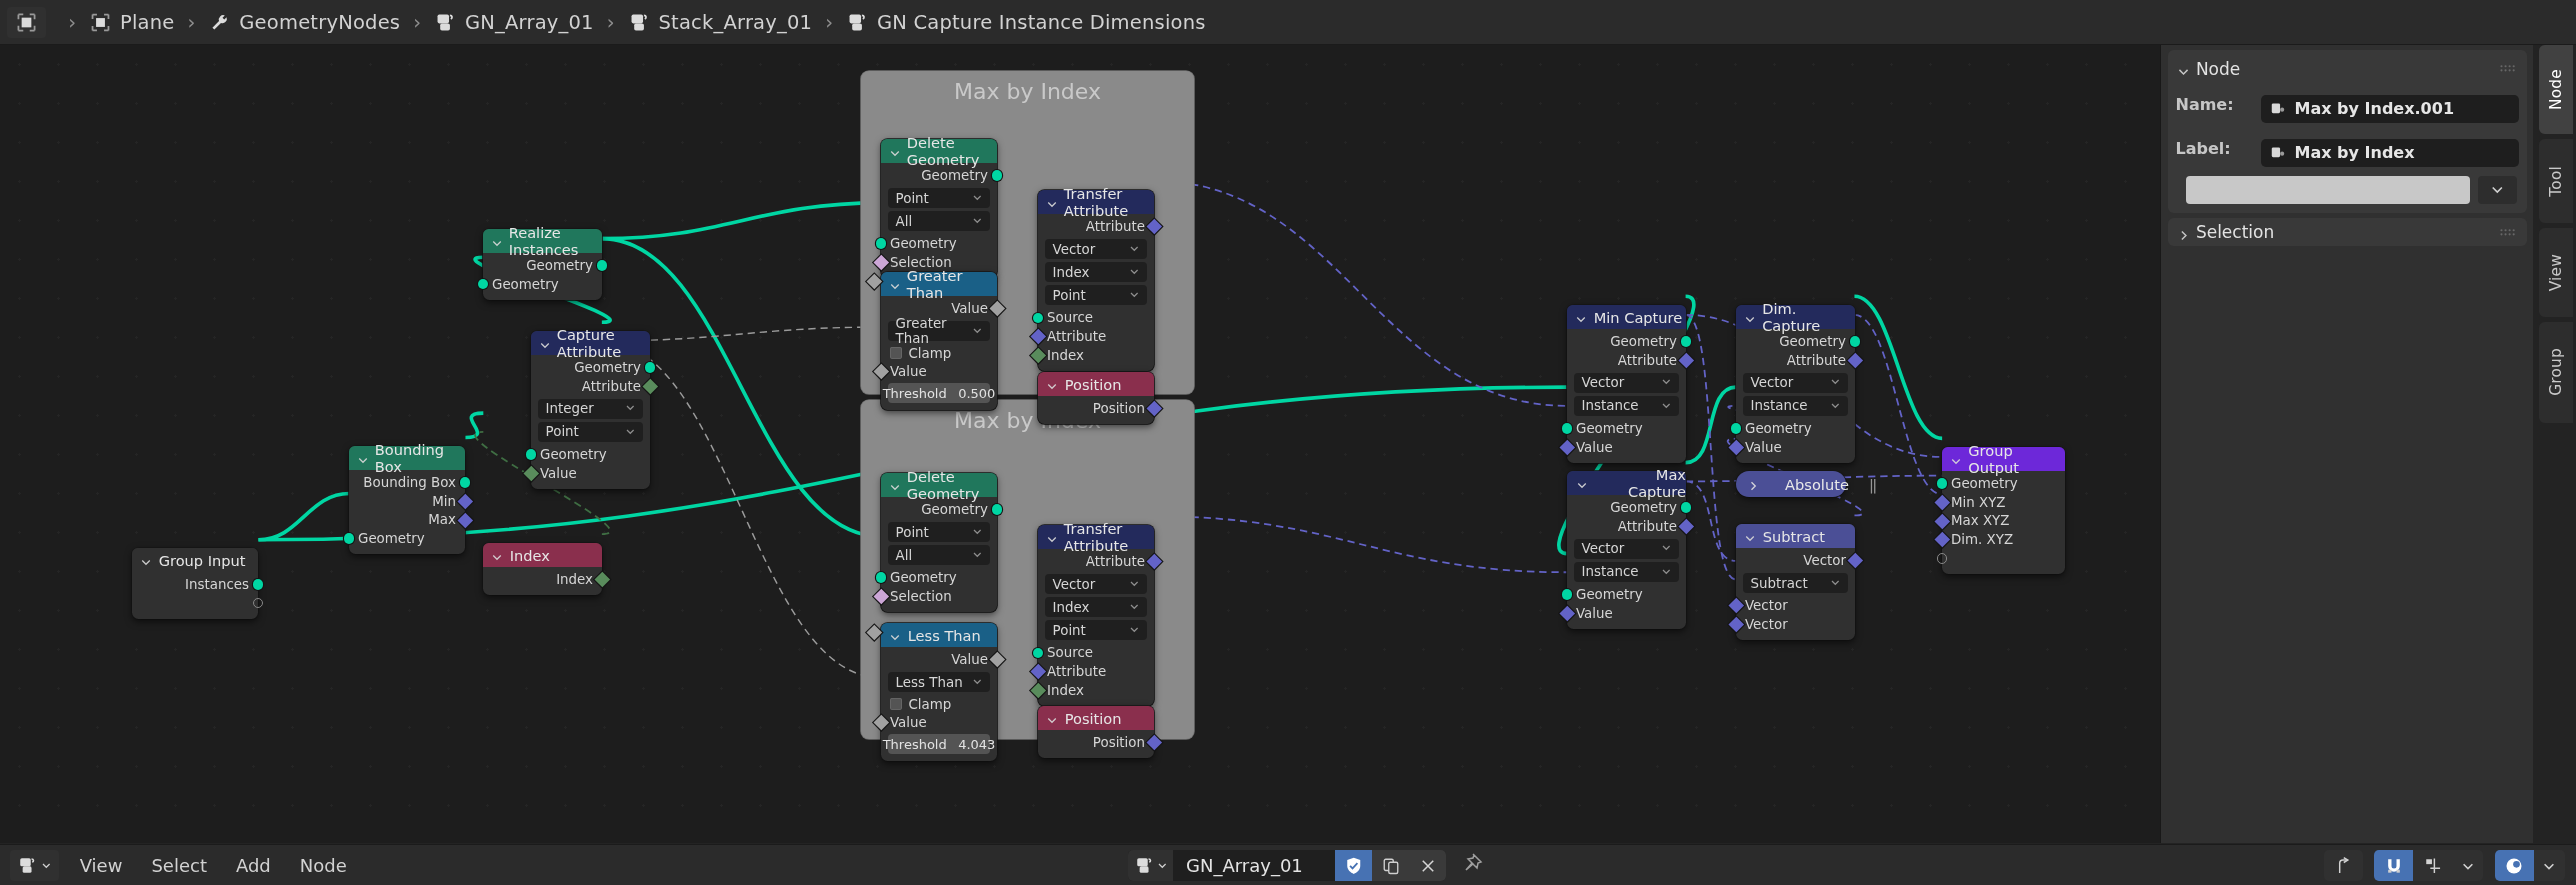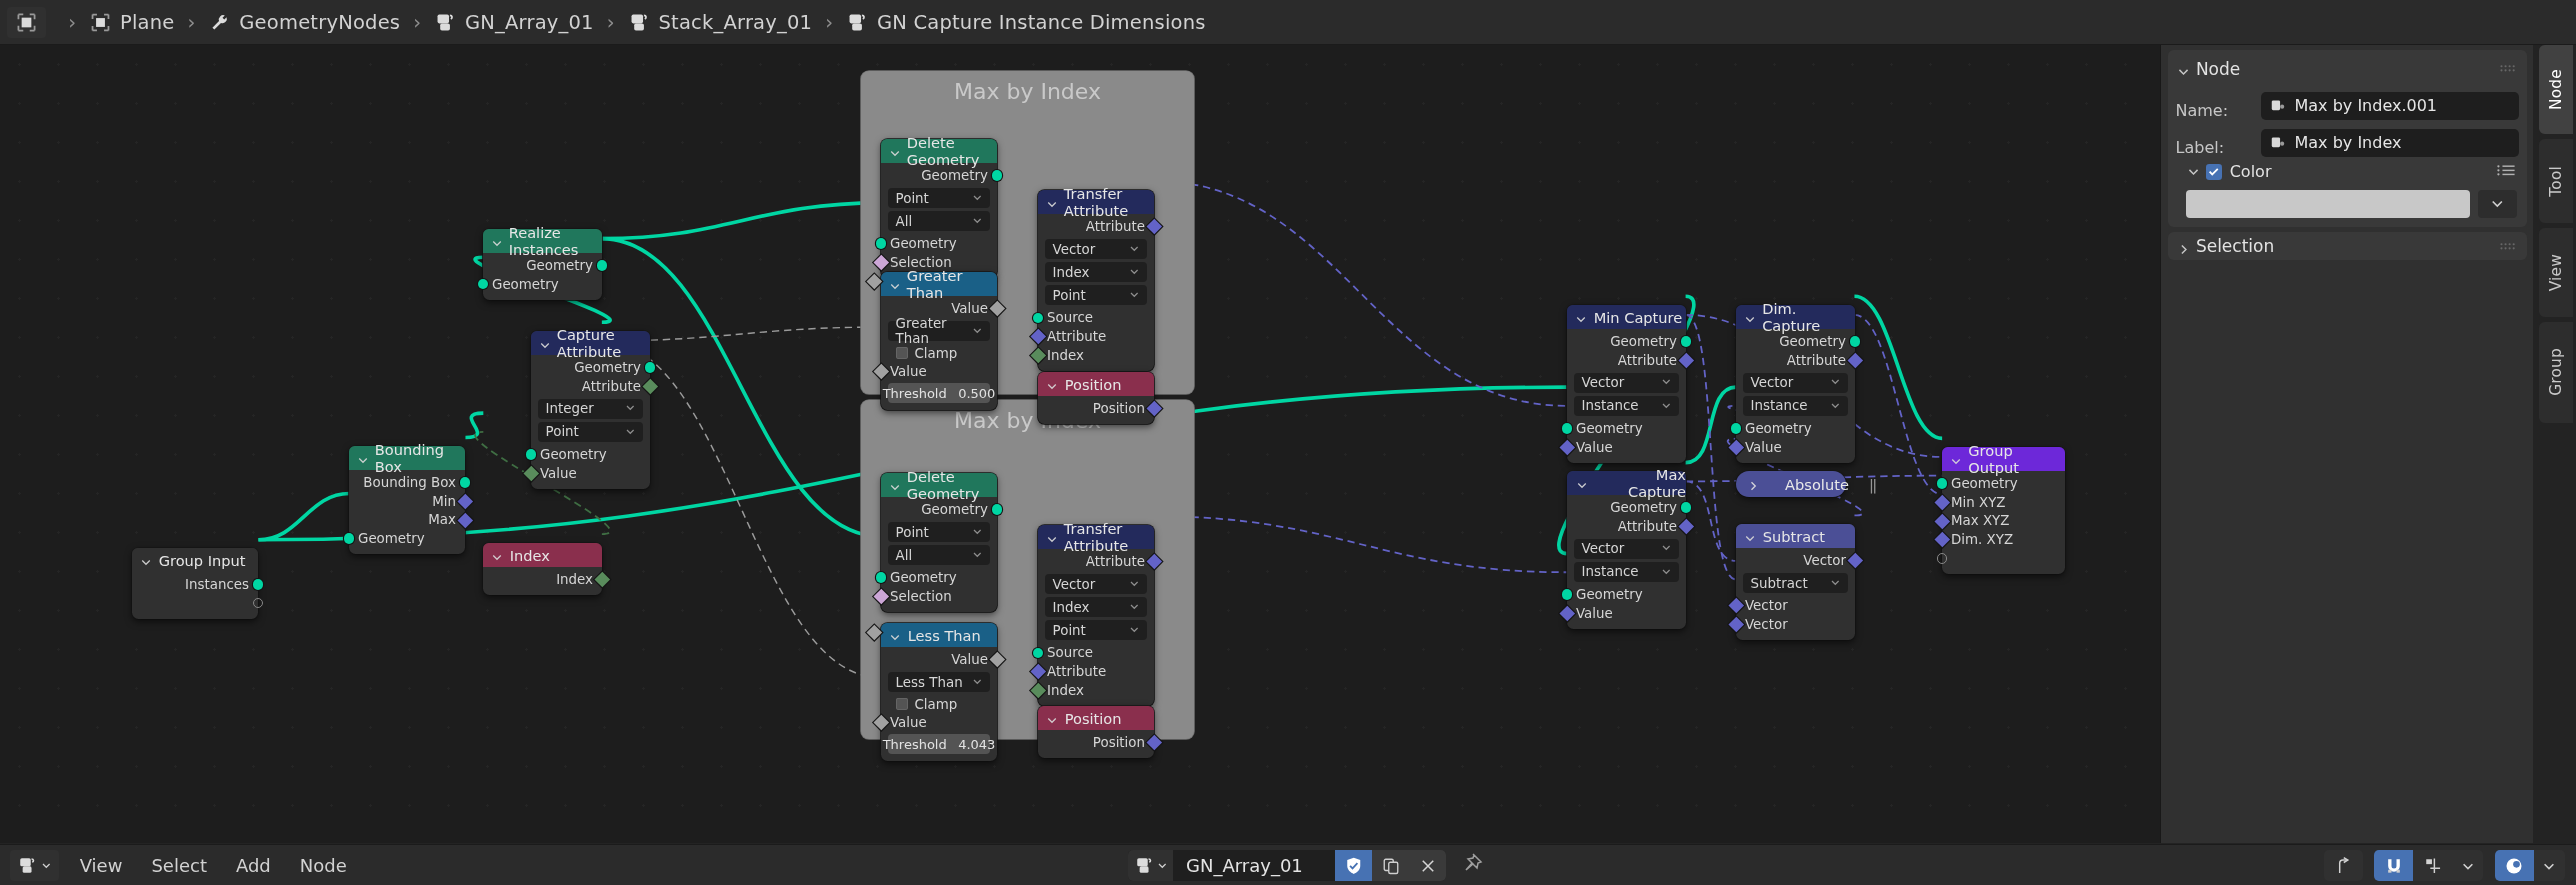--- a/index.html
+++ b/index.html
@@ -72,21 +72,21 @@
   .sock.diam { transform: rotate(45deg); }
   .sock.left { left: -5.3px; }
   .sock.right { right: -5.3px; }
 
   .dropdown {
     margin: 3.2px 7.3px; height: 20px; background: #1f1f1f; border-radius: 4px;
     display: flex; align-items: center; padding: 0 7.3px; color: #d6d6d6;
     font-size: 13.4px; justify-content: space-between;
   }
   .dropdown .dc { opacity:.7; font-size: 10.6px; }
-  .checkrow { display: flex; align-items: center; padding: 1.6px 9px; height: 18px; margin-left: 6px; }
+  .checkrow { display: flex; align-items: center; padding: 1.6px 9px; height: 18px; }
   .cbox { width: 12px; height: 12px; border-radius: 2.4px; background: #545454; box-shadow: inset 0 0 0 0.8px #6a6a6a; margin-right: 6.5px; }
   .checkrow span { font-size: 13.4px; color: #d6d6d6; }
   .valuefield {
     margin: 2.4px 7.3px 0.8px 7.3px; height: 19.5px; background: #545454; border-radius: 4px;
     display: flex; align-items: center; justify-content: center; gap: 11.4px;
     color: #e2e2e2; font-size: 13px;
   }
   .unconnected-dot { width: 10.6px; height: 10.6px; border-radius: 50%; border: 1.6px solid #888; box-sizing: border-box;}
 
   
@@ -98,21 +98,21 @@
   svg.links { position: absolute; left:0; top:0; width: 2160px; height: 798px; pointer-events: none; }
 
   
   .sidebar {
     position: absolute; left: 2160px; top: 45px; width: 373px; height: 798px;
     background: #303030; border-left: 0.8px solid #181818;
   }
   .panel { margin: 4.9px 6.5px 0 6.5px; background: #393939; border-radius: 5.7px; padding: 4.9px 0 8px 0; }
   .panel-head { display:flex; align-items:center; height: 28px; padding: 0 9.7px; color: #e3e3e3; font-size: 17px; }
   .grip { margin-left:auto; opacity:.55; }
-  .field-row { display: flex; align-items: flex-end; height: 32px; padding: 0 8px 0 8px; margin-top:5px;}
+  .field-row { display: flex; align-items: flex-start; height: 32px; padding: 0 8px 0 8px; margin-top:12px;font-weight:bold;}
   .field-label { width: 85px; color: #c6c6c6; font-size: 16px; }
   .field-box {
     flex: 1; height: 28px; background: #1e1e1e; border-radius: 4.9px;
     display: flex; align-items: center; padding: 0 8px; color: #e6e6e6; font-size: 16px; gap: 8px;
   }
   .color-row { display:flex; align-items:center; padding: 3.2px 9.7px 1.6px 19.5px; height: 28px; }
   .color-check { width: 16px; height: 16px; border-radius: 3.2px; background: #4772b3; display:flex; align-items:center; justify-content:center; margin-right: 8px;}
   .color-row span.lbl { color: #e3e3e3; font-size: 16px; }
   .listicon { margin-left: auto; opacity:.8; }
   .swatch-row { display:flex; align-items:center; padding: 4.9px 9.7px 1.6px 18px; gap: 8px; }
@@ -830,45 +830,20 @@
     <div class="field-row">
       <span class="field-label">Label:</span>
       <div class="field-box">
         <svg width="18" height="18" viewBox="0 0 26 26">
           <rect x="4" y="5" width="12" height="14" rx="2" fill="#d9d9d9"></rect>
           <circle cx="19" cy="14" r="3" fill="#9a9a9a"></circle>
         </svg>
         <span>Max by Index</span>
       </div>
     </div>
-    <div class="color-row">
-      <span class="chev">
-        <svg width="13" height="13" viewBox="0 0 16 16">
-              <path d="M3 6l5 5 5-5" stroke="#d0d0d0" stroke-width="1.8" fill="none"></path>
-            </svg>
-      </span>
-      <span class="color-check">
-        <svg width="11.4" height="11.4" viewBox="0 0 14 14">
-              <path d="M2 7l3.2 3.4L12 3.4" stroke="#fff" stroke-width="2.2" fill="none"></path>
-            </svg>
-      </span>
-      <span class="lbl">Color</span>
-      <span class="listicon">
-        <svg width="21" height="14.6" viewBox="0 0 26 18">
-              <g fill="#cfcfcf">
-                <circle cx="3" cy="4" r="1.4"></circle>
-                <circle cx="3" cy="9" r="1.4"></circle>
-                <circle cx="3" cy="14" r="1.4"></circle>
-                <rect x="8" y="3" width="15" height="1.8"></rect>
-                <rect x="8" y="8.2" width="15" height="1.8"></rect>
-                <rect x="8" y="13.2" width="15" height="1.8"></rect>
-              </g>
-            </svg>
-      </span>
-    </div>
     <div class="swatch-row">
       <div class="swatch" id="color-swatch" style="background: rgb(200, 200, 200);"></div>
       <div class="swatch-btn">
         <svg width="14.6" height="14.6" viewBox="0 0 16 16">
               <path d="M3 6l5 5 5-5" stroke="#d0d0d0" stroke-width="1.8" fill="none"></path>
             </svg>
       </div>
     </div>
   </div>
   <div class="panel collapsed">

